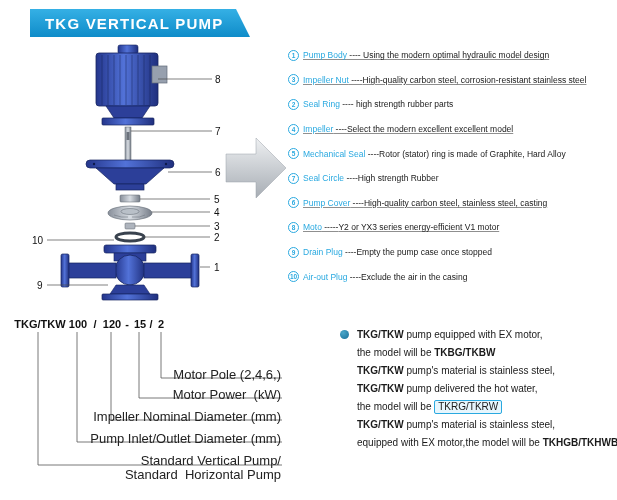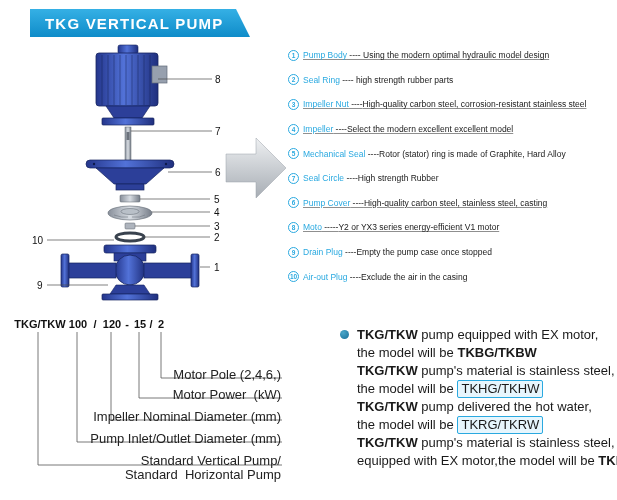--- a/index.html
+++ b/index.html
@@ -30,21 +30,21 @@
   
   .mc-part { position:absolute; top:318px; transform:translateX(-50%); font-weight:bold; font-size:11px; color:#111111; white-space:pre; }
   .mc-lines { position:absolute; left:0; top:312px; width:300px; height:180px; }
   .mc-label { position:absolute; right:336px; font-size:13px; color:#222222; white-space:pre; text-align:right; }
 
   
   .notes { position:absolute; left:340px; top:326px; width:275px; }
   .bullet { position:absolute; left:0; top:4px; width:9px; height:9px; border-radius:50%;
     background:radial-gradient(circle at 35% 30%, #4aa6c9, #186f99); }
   .note-lines { margin-left:17px; }
-  .note-line { height:18px; line-height:18px; font-size:13px; white-space:nowrap; color:#1a1a1a; }
+  .note-line { height:18px; line-height:18px; font-size:10px; white-space:nowrap; color:#1a1a1a; }
   .nb { font-weight:bold; }
   .code.strong { font-weight:bold; }
   .code.chip { border:1px solid #2aa9e0; background:#e7f6fd; padding:0 3px 1px 3px; border-radius:2px; }
 </style>
 </head>
 <body>
 
 <div id="page">
 
   <div class="banner">
@@ -141,27 +141,27 @@
     <text x="7" y="246.5">9</text>
 
     <polygon points="196,112 226,112 226,96 256,126 226,156 226,140 196,140" fill="url(#gArrow)" stroke="#9aa0a8" stroke-width="0.5"></polygon>
   </svg>
 
   <div class="parts">
     <div class="pl-item u">
       <span class="num">1</span>
       <span class="ptext"><span class="pname">Pump Body</span><span class="psep"> ---- </span><span class="pdesc">Using the modern optimal hydraulic model design</span></span>
     </div>
+    <div class="pl-item u">
+      <span class="num">3</span>
+      <span class="ptext"><span class="pname">Impeller Nut</span><span class="psep"> ----</span><span class="pdesc">High-quality carbon steel, corrosion-resistant stainless steel</span></span>
+    </div>
     <div class="pl-item">
       <span class="num">2</span>
       <span class="ptext"><span class="pname">Seal Ring</span><span class="psep"> ---- </span><span class="pdesc">high strength rubber parts</span></span>
-    </div>
-    <div class="pl-item u">
-      <span class="num">3</span>
-      <span class="ptext"><span class="pname">Impeller Nut</span><span class="psep"> ----</span><span class="pdesc">High-quality carbon steel, corrosion-resistant stainless steel</span></span>
     </div>
     <div class="pl-item u">
       <span class="num">4</span>
       <span class="ptext"><span class="pname">Impeller</span><span class="psep"> ----</span><span class="pdesc">Select the modern excellent excellent model</span></span>
     </div>
     <div class="pl-item">
       <span class="num">5</span>
       <span class="ptext"><span class="pname">Mechanical Seal</span><span class="psep"> ----</span><span class="pdesc">Rotor (stator) ring is made of Graphite, Hard Alloy</span></span>
     </div>
     <div class="pl-item">
@@ -211,21 +211,20 @@
   <div class="mc-label" style="top:431px">Pump Inlet/Outlet Diameter (mm)</div>
   <div class="mc-label" style="top:453px">Standard Vertical Pump/</div>
   <div class="mc-label" style="top:467px">Standard  Horizontal Pump</div>
 
   <div class="notes">
     <span class="bullet"></span>
     <div class="note-lines">
       <div class="note-line"><span class="nb">TKG/TKW</span><span> pump equipped with EX motor,</span><span class="code"></span></div>
       <div class="note-line"><span class="nb"></span><span>the model will be </span><span class="code strong">TKBG/TKBW</span></div>
       <div class="note-line"><span class="nb">TKG/TKW</span><span> pump's material is stainless steel,</span><span class="code"></span></div>
-      <div class="note-line"><span class="nb"></span><span>the model will be </span><span class="code chip">TKHG/TKHW</span></div>
       <div class="note-line"><span class="nb">TKG/TKW</span><span> pump delivered the hot water,</span><span class="code"></span></div>
       <div class="note-line"><span class="nb"></span><span>the model will be </span><span class="code chip">TKRG/TKRW</span></div>
       <div class="note-line"><span class="nb">TKG/TKW</span><span> pump's material is stainless steel,</span><span class="code"></span></div>
       <div class="note-line"><span class="nb"></span><span>equipped with EX motor,the model will be </span><span class="code strong">TKHGB/TKHWB</span></div>
     </div>
   </div>
 
 </div>
 
 </body></html>

